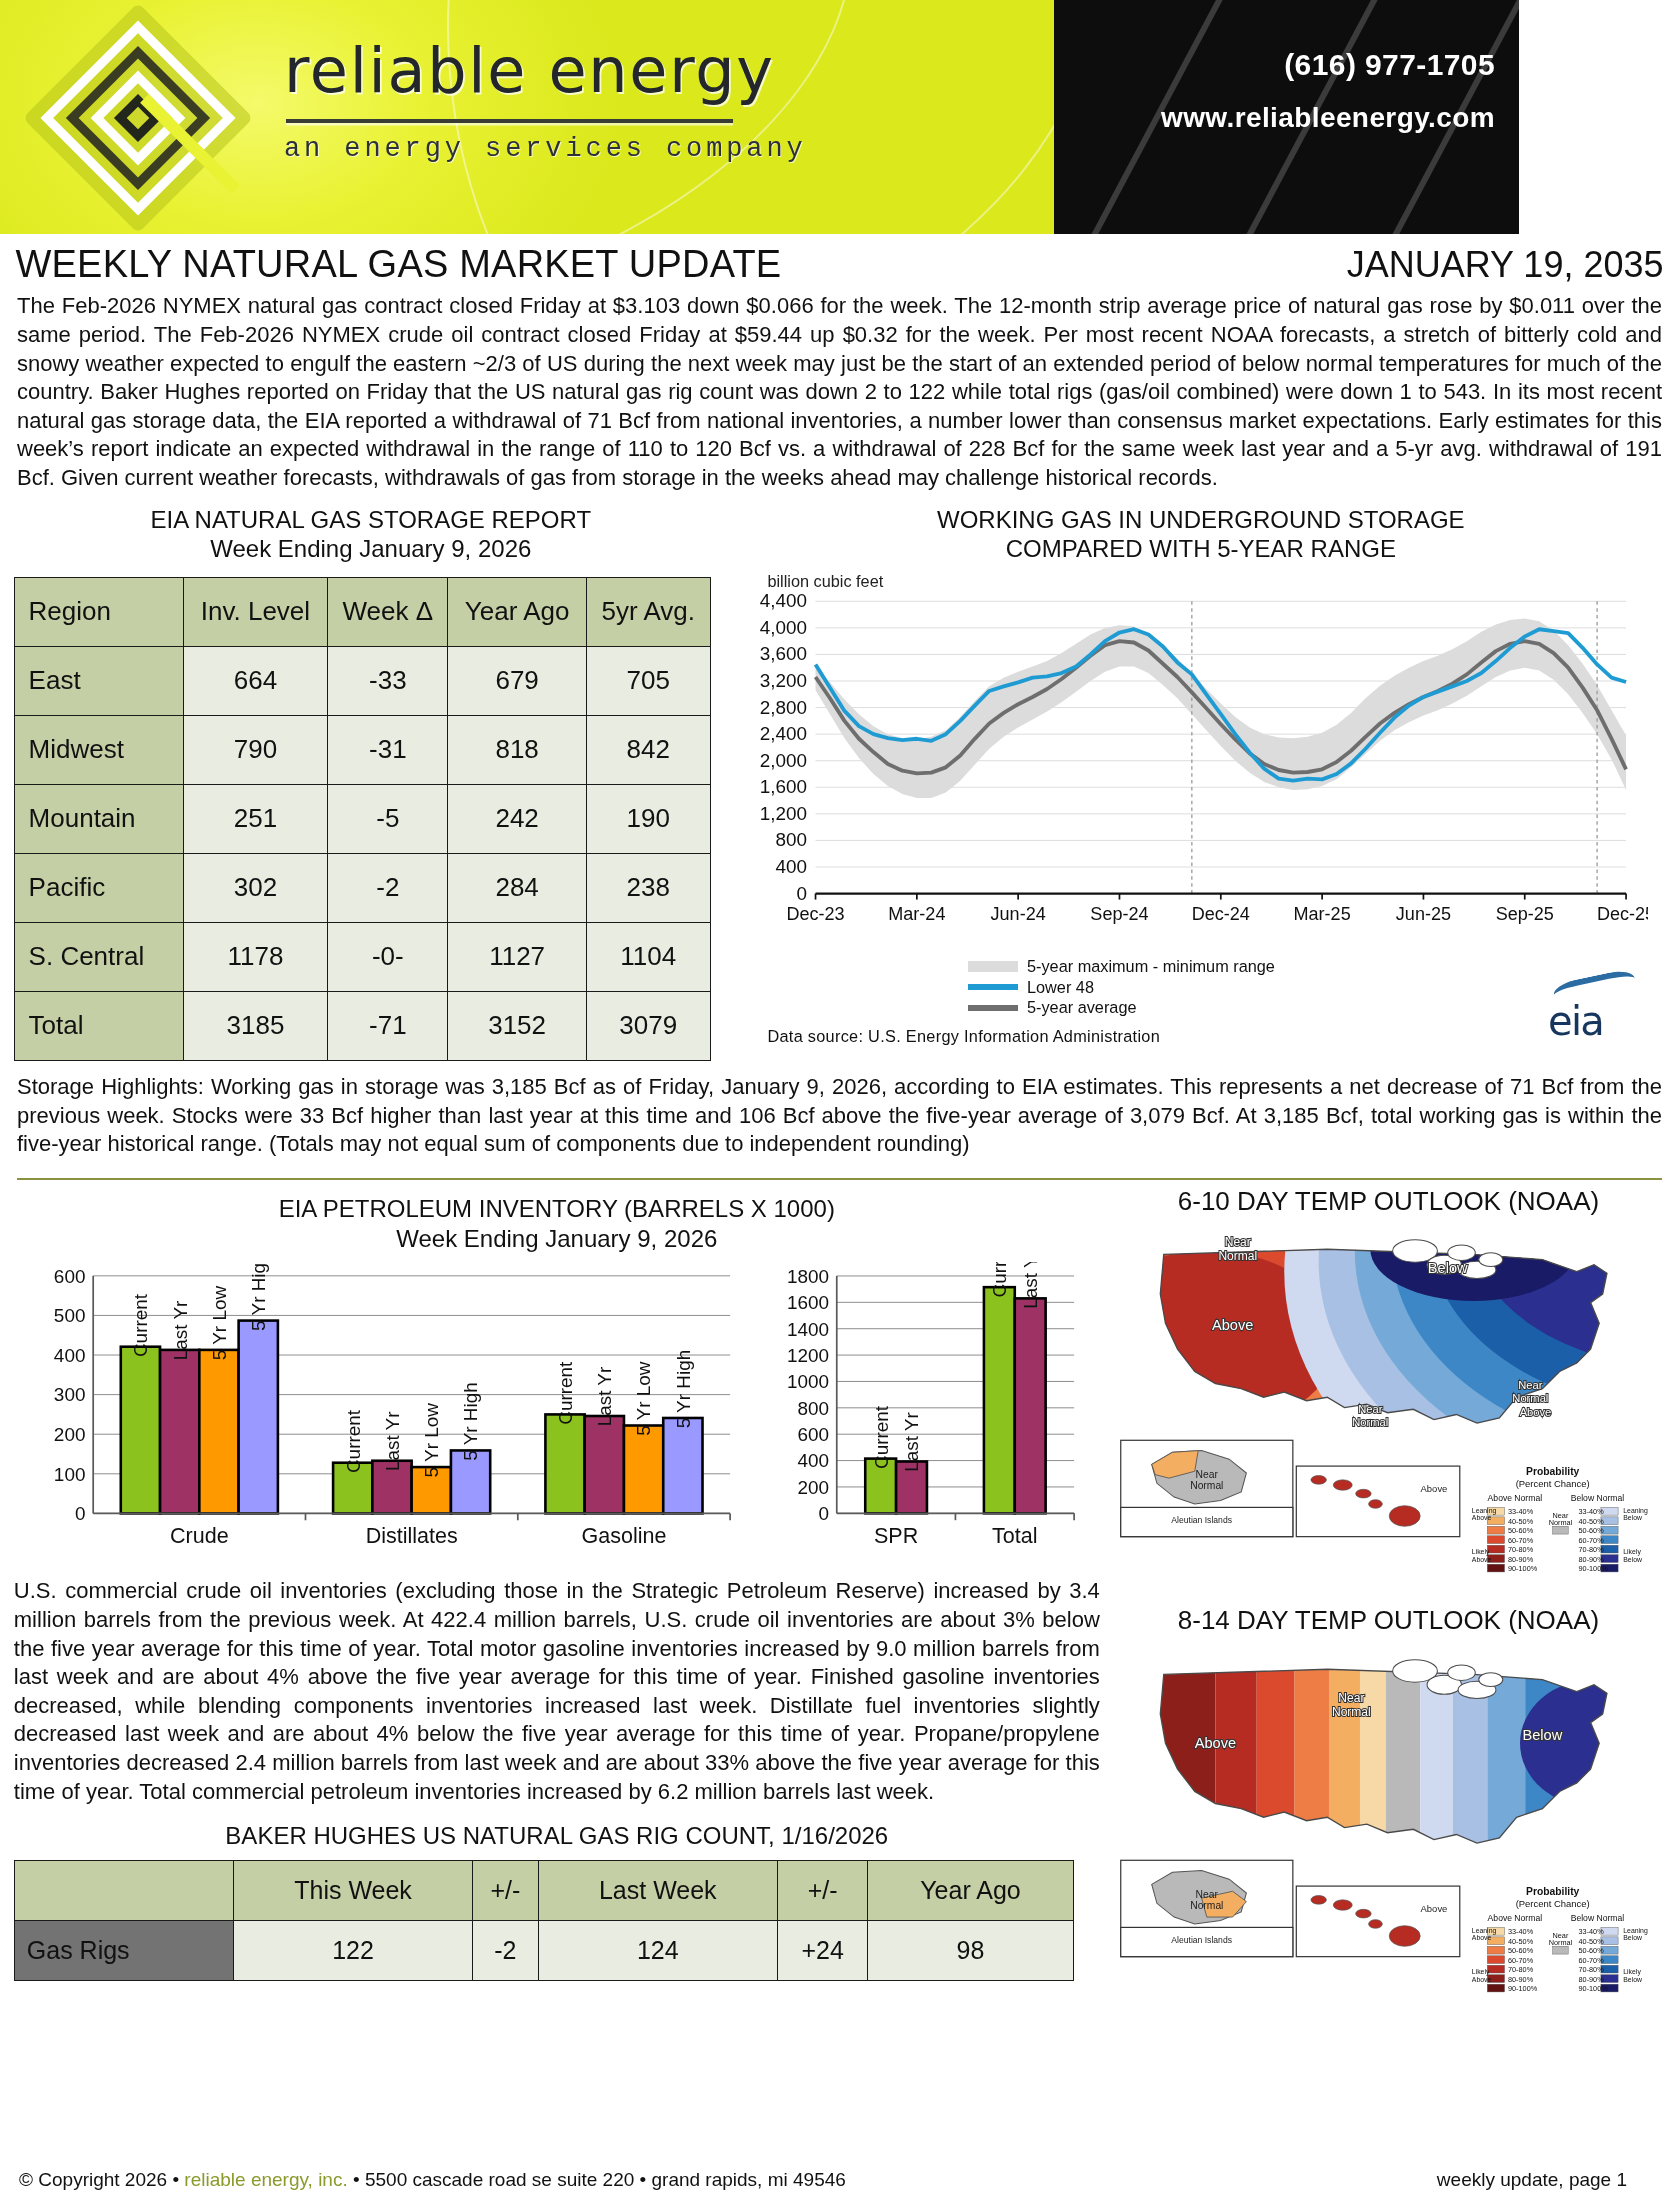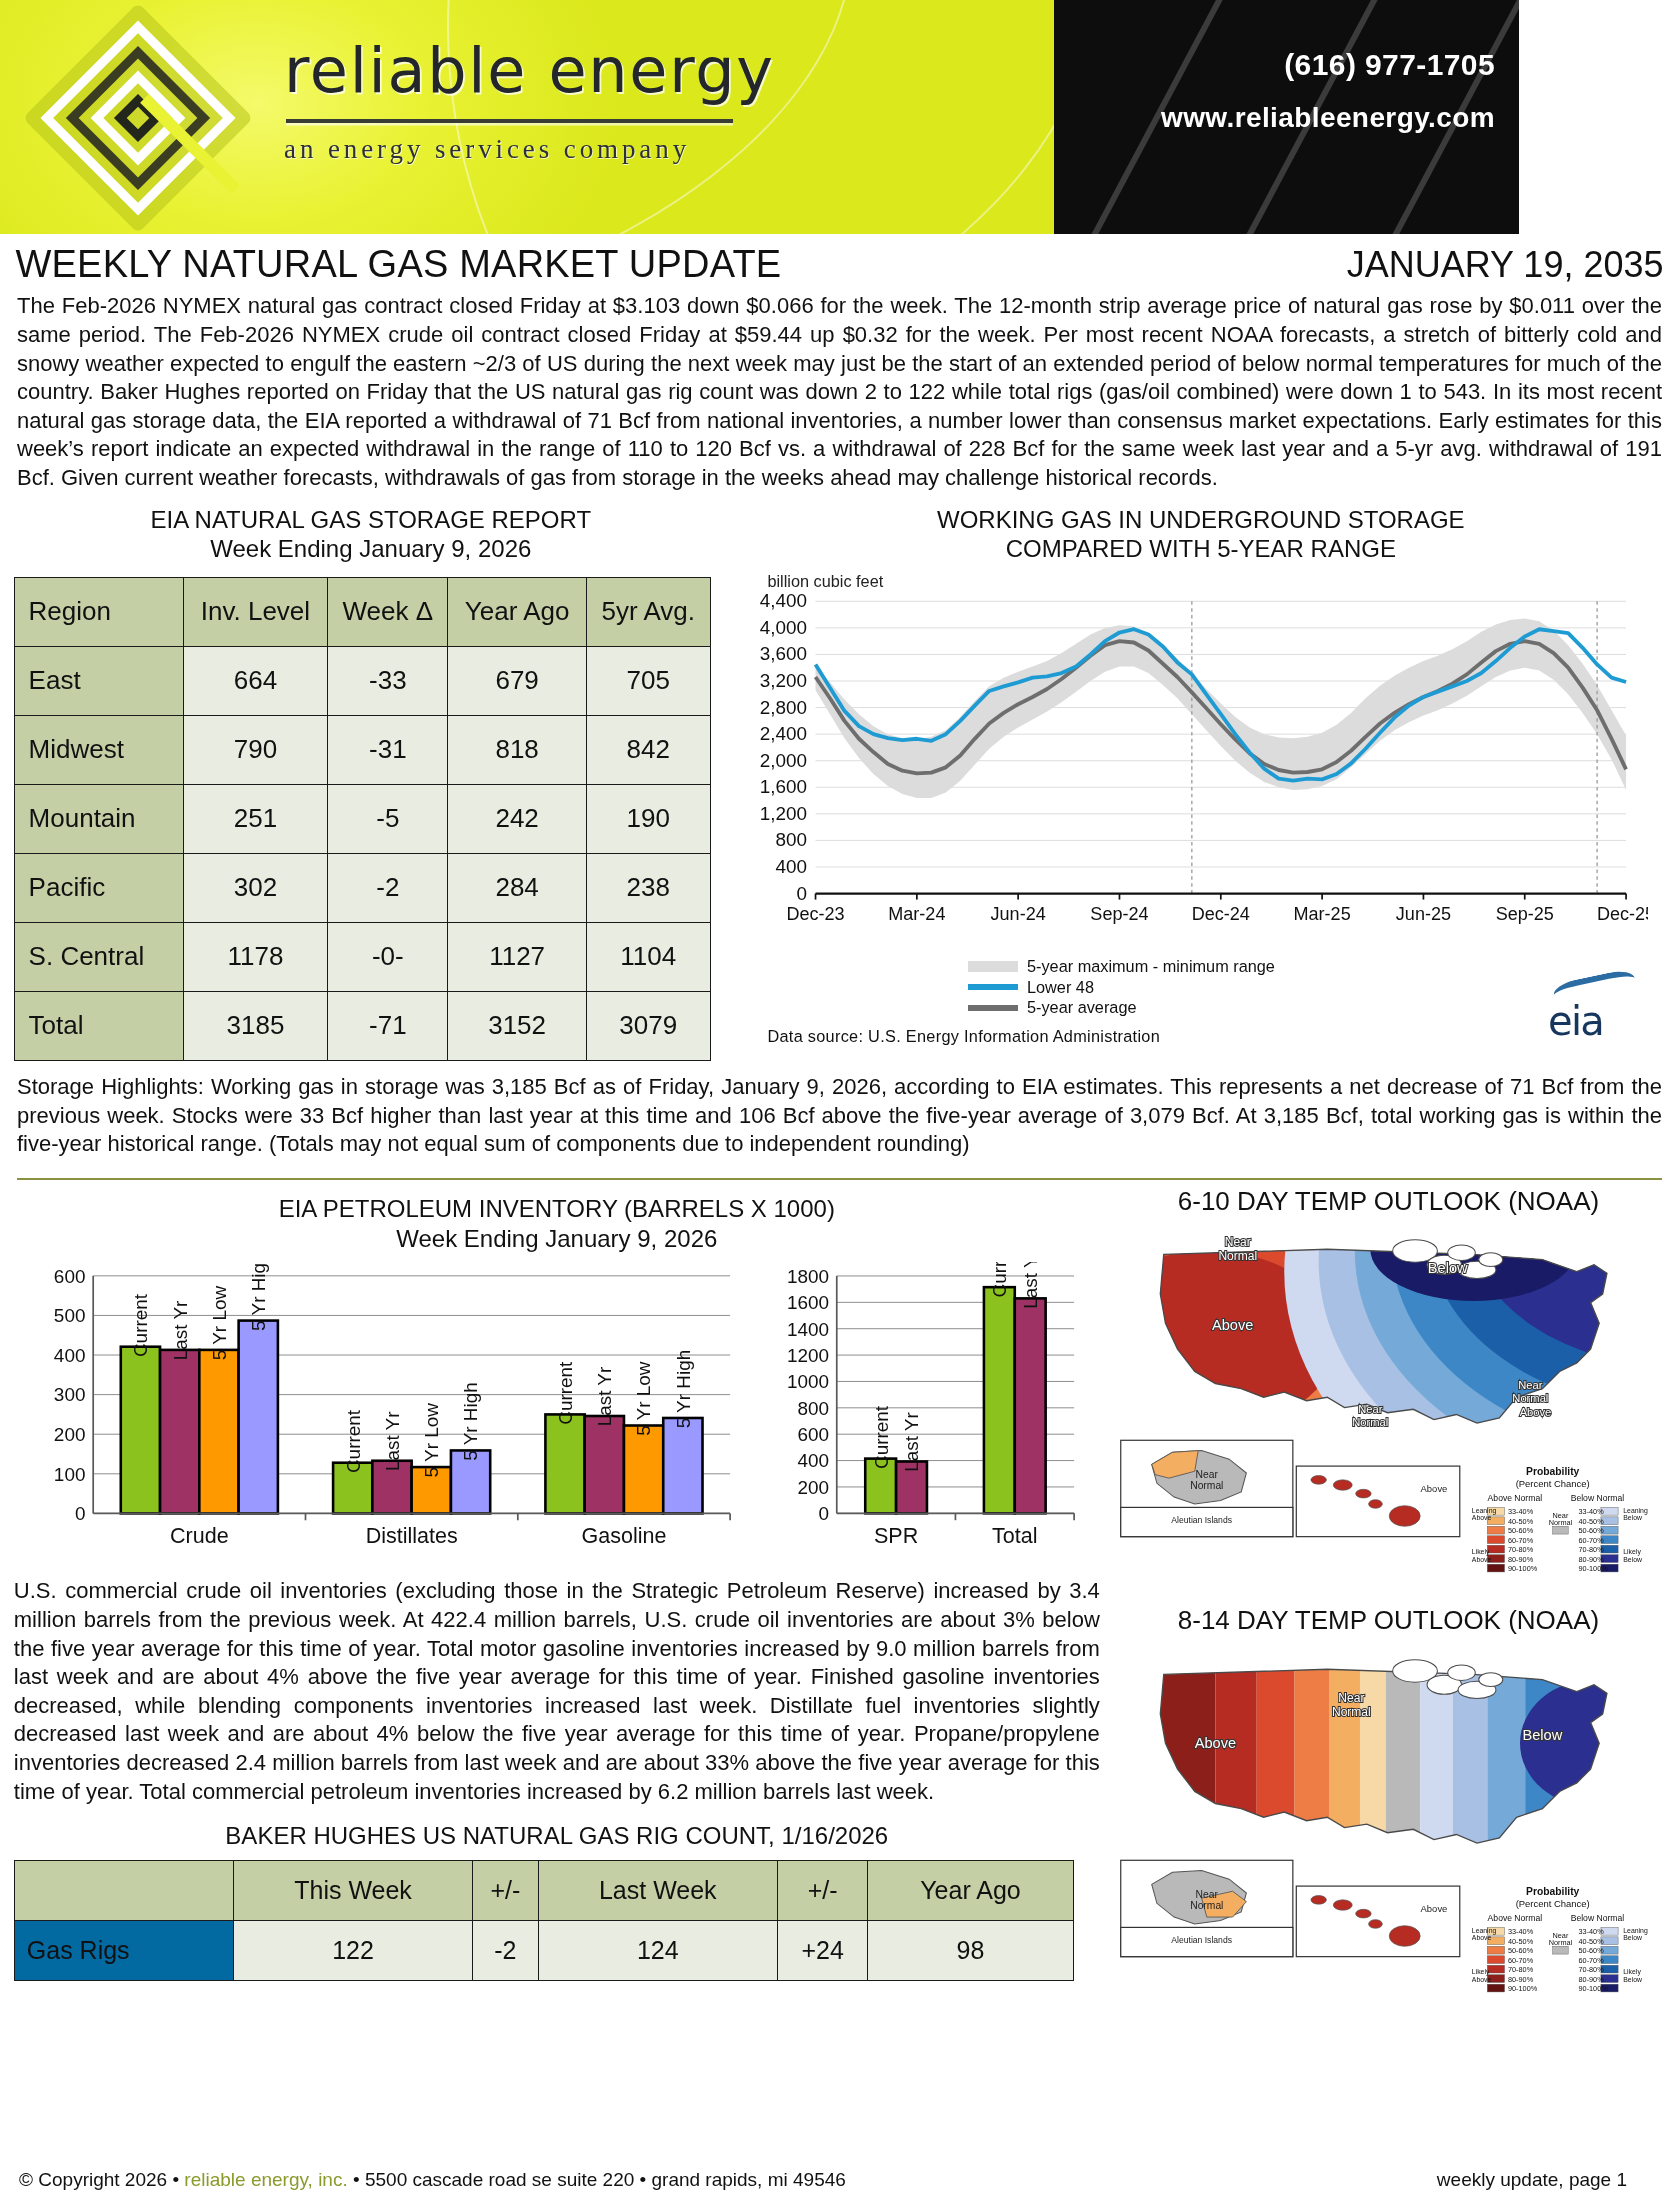--- a/index.html
+++ b/index.html
@@ -56,21 +56,21 @@
   .logo-text .l1 {
     font-size:62px; letter-spacing:1.7px; color:#23262b; font-weight:400;
     text-shadow:1.7px 1.7px 0 rgba(255,255,255,.75);
     font-family:"DejaVu Sans", sans-serif;
   }
   .logo-rule { width:447px;height:4.3px;background:#3a3d35;margin:12px 0 10.3px 1.7px;
                box-shadow:0 2.6px 0 rgba(255,255,255,.6); }
   .logo-text .l2 {
     font-size:27px; letter-spacing:3.9px; color:#2d3036;
     text-shadow:0.9px 0.9px 0 rgba(255,255,255,.7);
-    font-family:Liberation Serif, serif;
+    font-family:Liberation Mono, monospace;
   }
 
   
   .title-row {
     display:flex; align-items:flex-end; justify-content:space-between;
     padding:8.6px 15.5px 0 15.5px;
   }
   .doc-title { font-size:38px; letter-spacing:0.2px; }
   .doc-date  { font-size:36px; }
 
@@ -127,21 +127,21 @@
   .axisnum { font-size:22px; text-anchor:end; font-family:"Liberation Sans",sans-serif; }
 
   .petro-text { font-size:22px; line-height:1.30; text-align:justify; margin-top:5.2px; }
 
   .bh-title { text-align:center; font-size:24px; margin-top:15.5px; }
   table.bh { border-collapse:collapse; width:1060px; margin-top:10.3px; }
   table.bh th, table.bh td {
     border:1.7px solid #1a1a1a; height:60px; font-size:25px; font-weight:normal; text-align:center;
   }
   table.bh th { background:#c5cfa5; }
-  table.bh td.rowhdr { background:#0369a1; text-align:left; padding-left:12px; }
+  table.bh td.rowhdr { background:#737373; text-align:left; padding-left:12px; }
   table.bh td { background:#e9ede1; }
 
   .map-title { text-align:center; font-size:26px; margin-bottom:3.4px; }
   .map-box { width:551px; height:370px; position:relative; }
 
   
   .footer {
     position:absolute; left:0; bottom:12px; width:1646px;
     display:flex; justify-content:space-between; padding:0 19px;
     font-size:19px;

